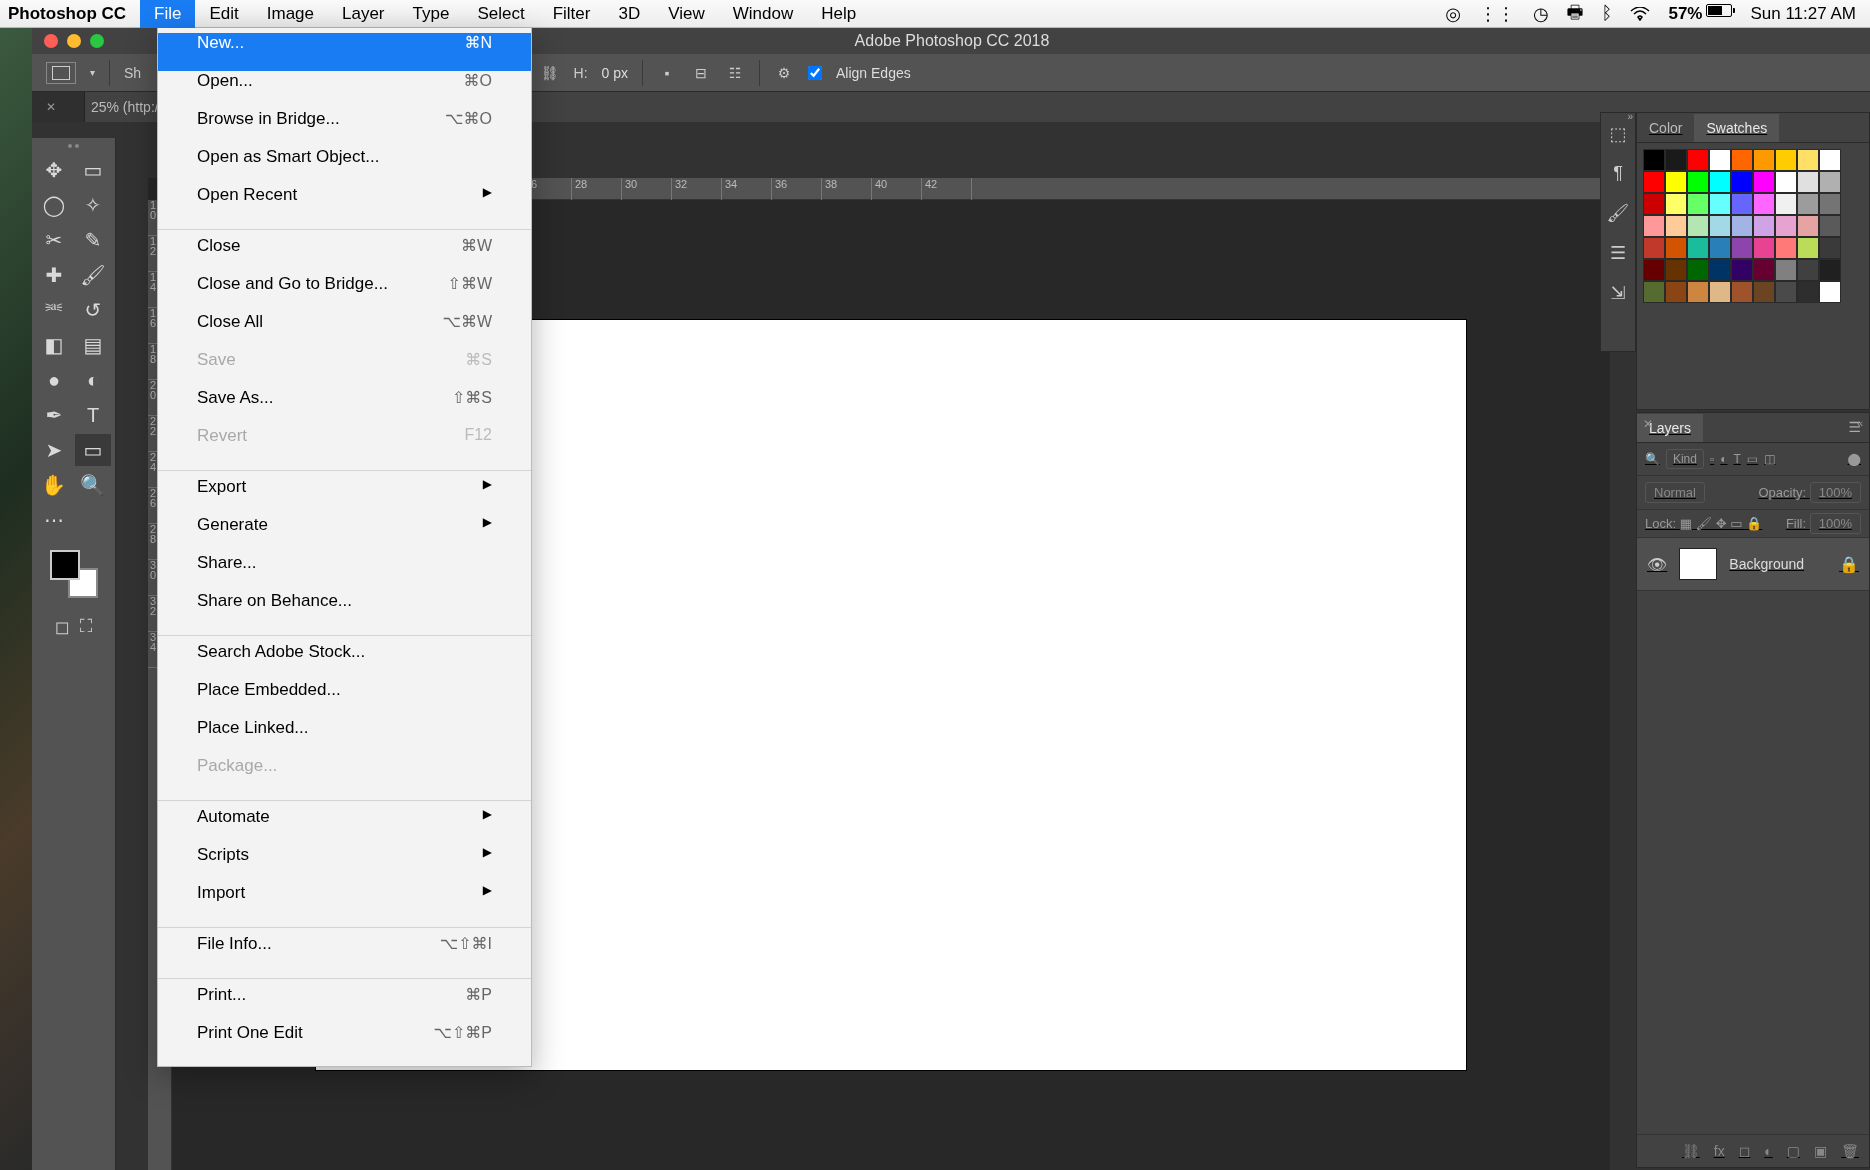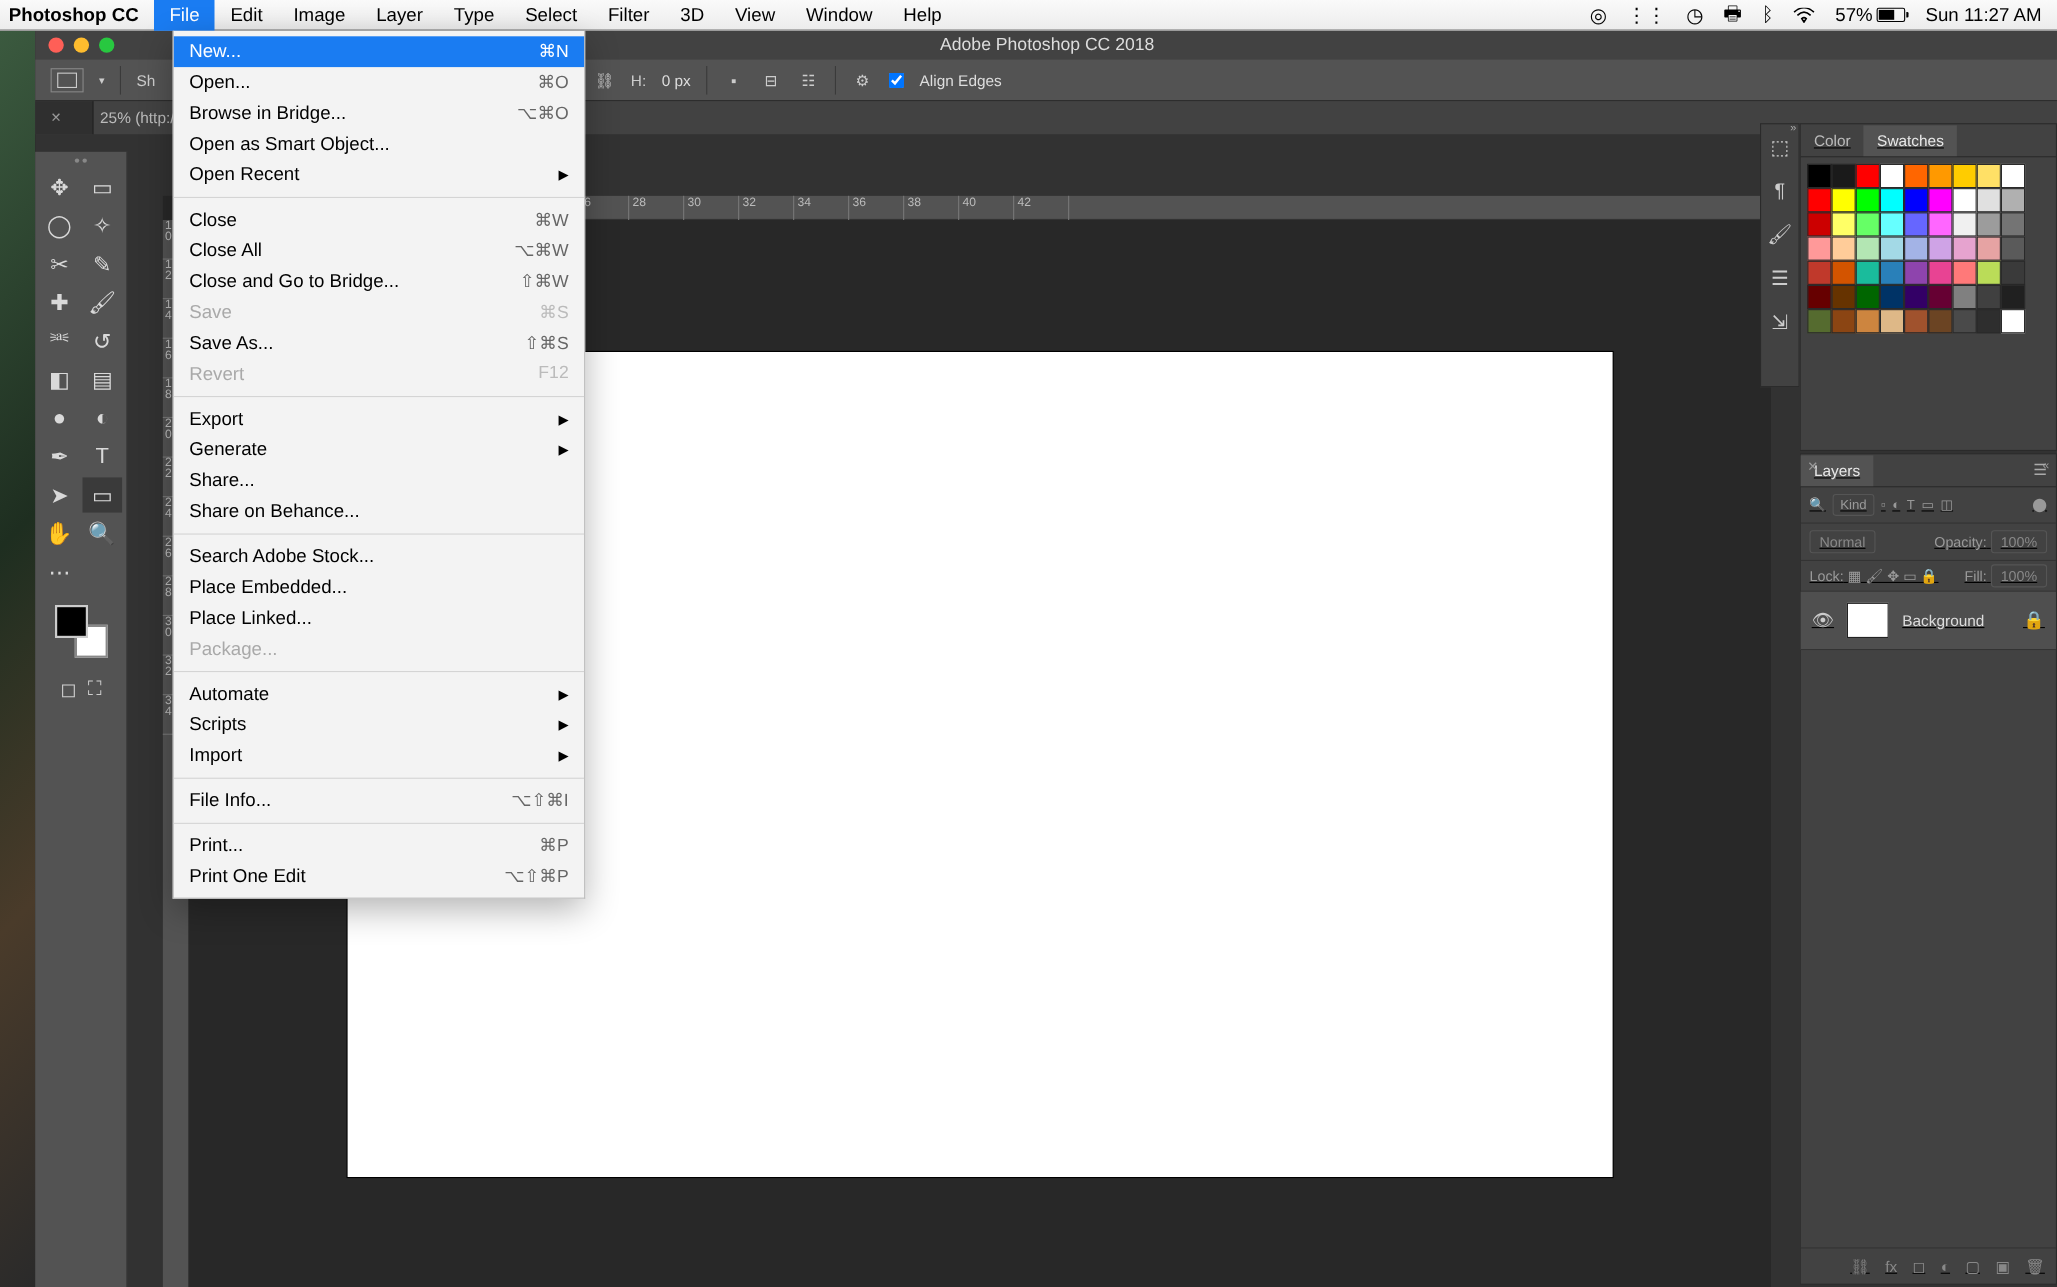--- a/index.html
+++ b/index.html
@@ -6,28 +6,28 @@
 body { width:1870px; height:1170px; background:#1a1a1a; overflow:hidden; position:relative; }
 
 
 .mac-menubar { position:absolute; top:0; left:0; right:0; height:28px; background:linear-gradient(#fafafa,#ececec); display:flex; align-items:center; font-size:17px; color:#000; z-index:100; border-bottom:1px solid #b8b8b8;}
 .mac-menubar .app-name { font-weight:700; padding:0 14px 0 8px;}
 .mac-menubar .menu-item { padding:0 14px; height:28px; display:flex; align-items:center; }
 .mac-menubar .menu-item.sel { background:#1a7cf2; color:#fff; }
 .mac-menubar .spacer { flex:1; }
 .mac-menubar .status { display:flex; align-items:center; gap:18px; padding-right:14px; font-size:17px;}
 .mac-menubar .status .glyph { font-size:18px; }
-.battery { display:inline-flex; align-items:center; gap:4px;}
+.battery { display:inline-flex; gap:4px;font-weight:bold;}
 .battery-shell { width:26px; height:13px; border:1.3px solid #000; border-radius:2px; position:relative;}
 .battery-shell::after{content:"";position:absolute;right:-4px;top:3px;width:2.5px;height:5px;background:#000;border-radius:0 1px 1px 0;}
 .battery-fill{position:absolute;left:1px;top:1px;bottom:1px;width:57%;background:#000;}
 
 
 .dropdown { position:absolute; top:28px; left:157px; width:375px; background:#f3f3f3; border:1px solid #bcbcbc; border-top:none; box-shadow:0 10px 30px rgba(0,0,0,.3); z-index:200; padding:5px 0;}
-.dd-row { display:flex; justify-content:space-between; align-items:center; height:28px; padding:0 14px; font-size:17px; color:#000;}
+.dd-row { display:flex; justify-content:space-between; height:38px; padding:0 39px; font-size:17px; color:#000;}
 .dd-row.sel { background:#1a7cf2; color:#fff;}
 .dd-row.dis { color:#a9a9a9;}
 .dd-row .arrow { font-size:12px;}
 .dd-sep { height:1px; background:#d4d4d4; margin:6px 0;}
 .dd-row .sc { color:#666; font-size:16px; letter-spacing:0px;}
 .dd-row.sel .sc{color:#fff;}
 .dd-row.dis .sc{color:#bbb;}
 
 
 .ps-window { position:absolute; top:28px; left:32px; right:0; bottom:0; background:#323232;}
@@ -174,26 +174,26 @@
     <div class="dd-row">
       <span>Open Recent</span>
       <span class="arrow">▶</span>
     </div>
     <div class="dd-sep"></div>
     <div class="dd-row">
       <span>Close</span>
       <span class="sc">⌘W</span>
     </div>
     <div class="dd-row">
+      <span>Close and Go to Bridge...</span>
+      <span class="sc">⇧⌘W</span>
+    </div>
+    <div class="dd-row">
       <span>Close All</span>
       <span class="sc">⌥⌘W</span>
-    </div>
-    <div class="dd-row">
-      <span>Close and Go to Bridge...</span>
-      <span class="sc">⇧⌘W</span>
     </div>
     <div class="dd-row dis">
       <span>Save</span>
       <span class="sc">⌘S</span>
     </div>
     <div class="dd-row">
       <span>Save As...</span>
       <span class="sc">⇧⌘S</span>
     </div>
     <div class="dd-row dis">

